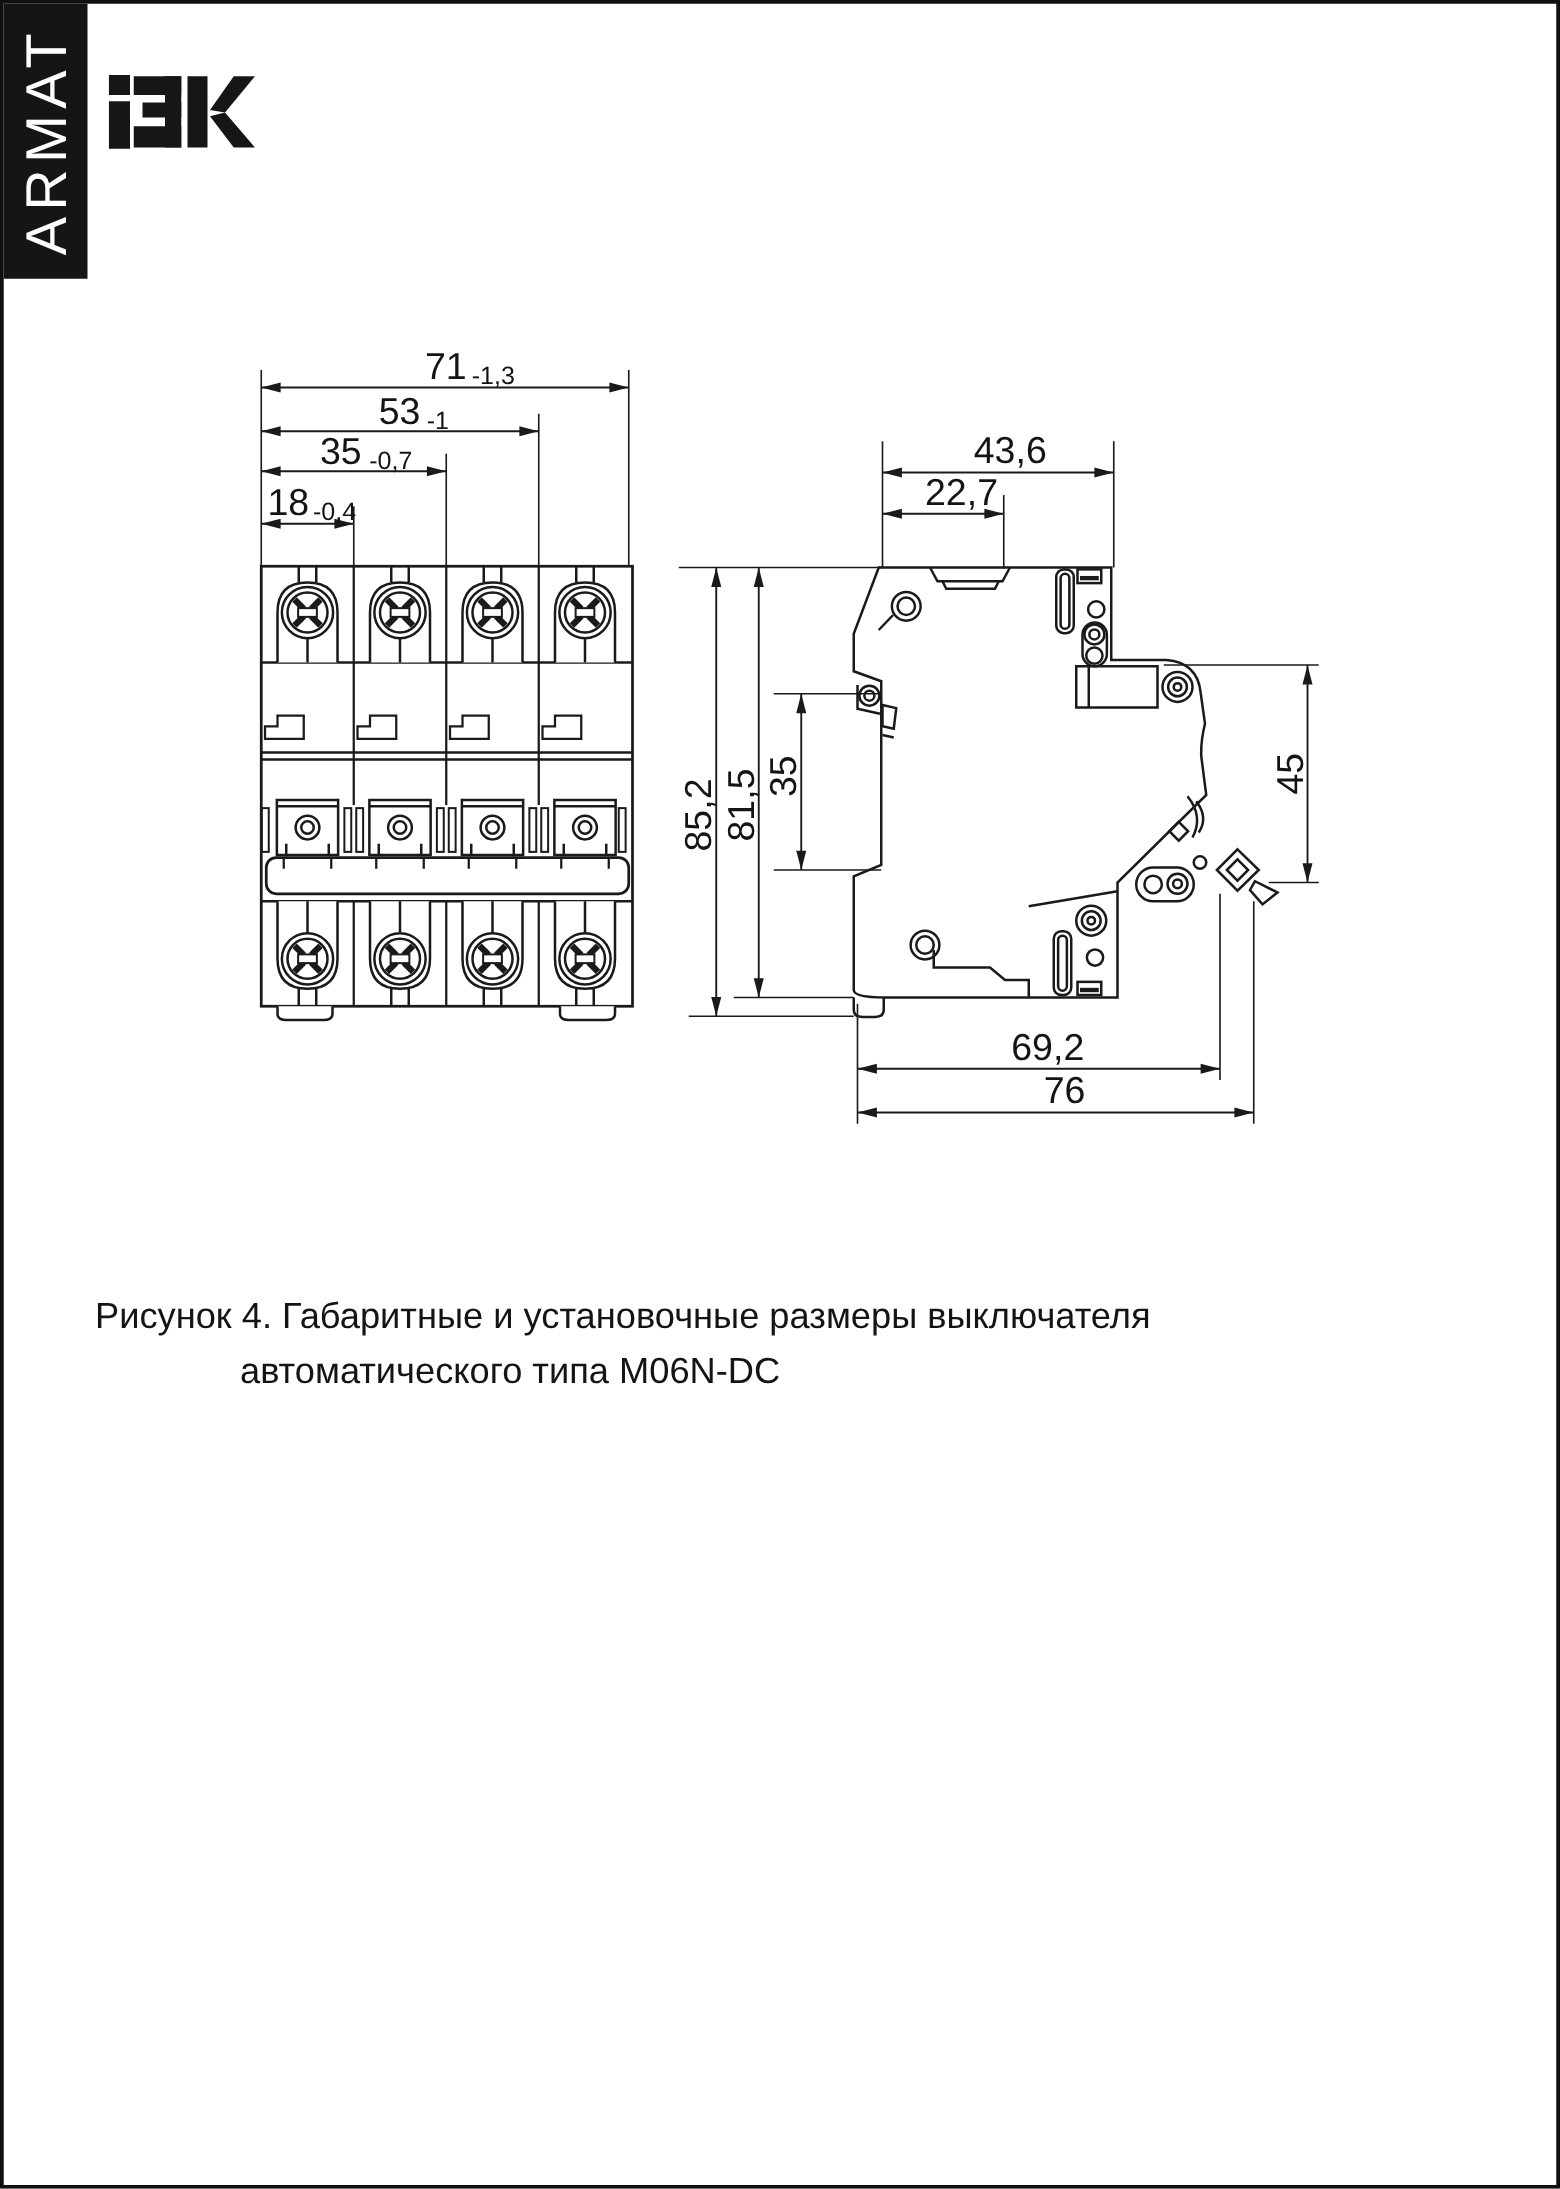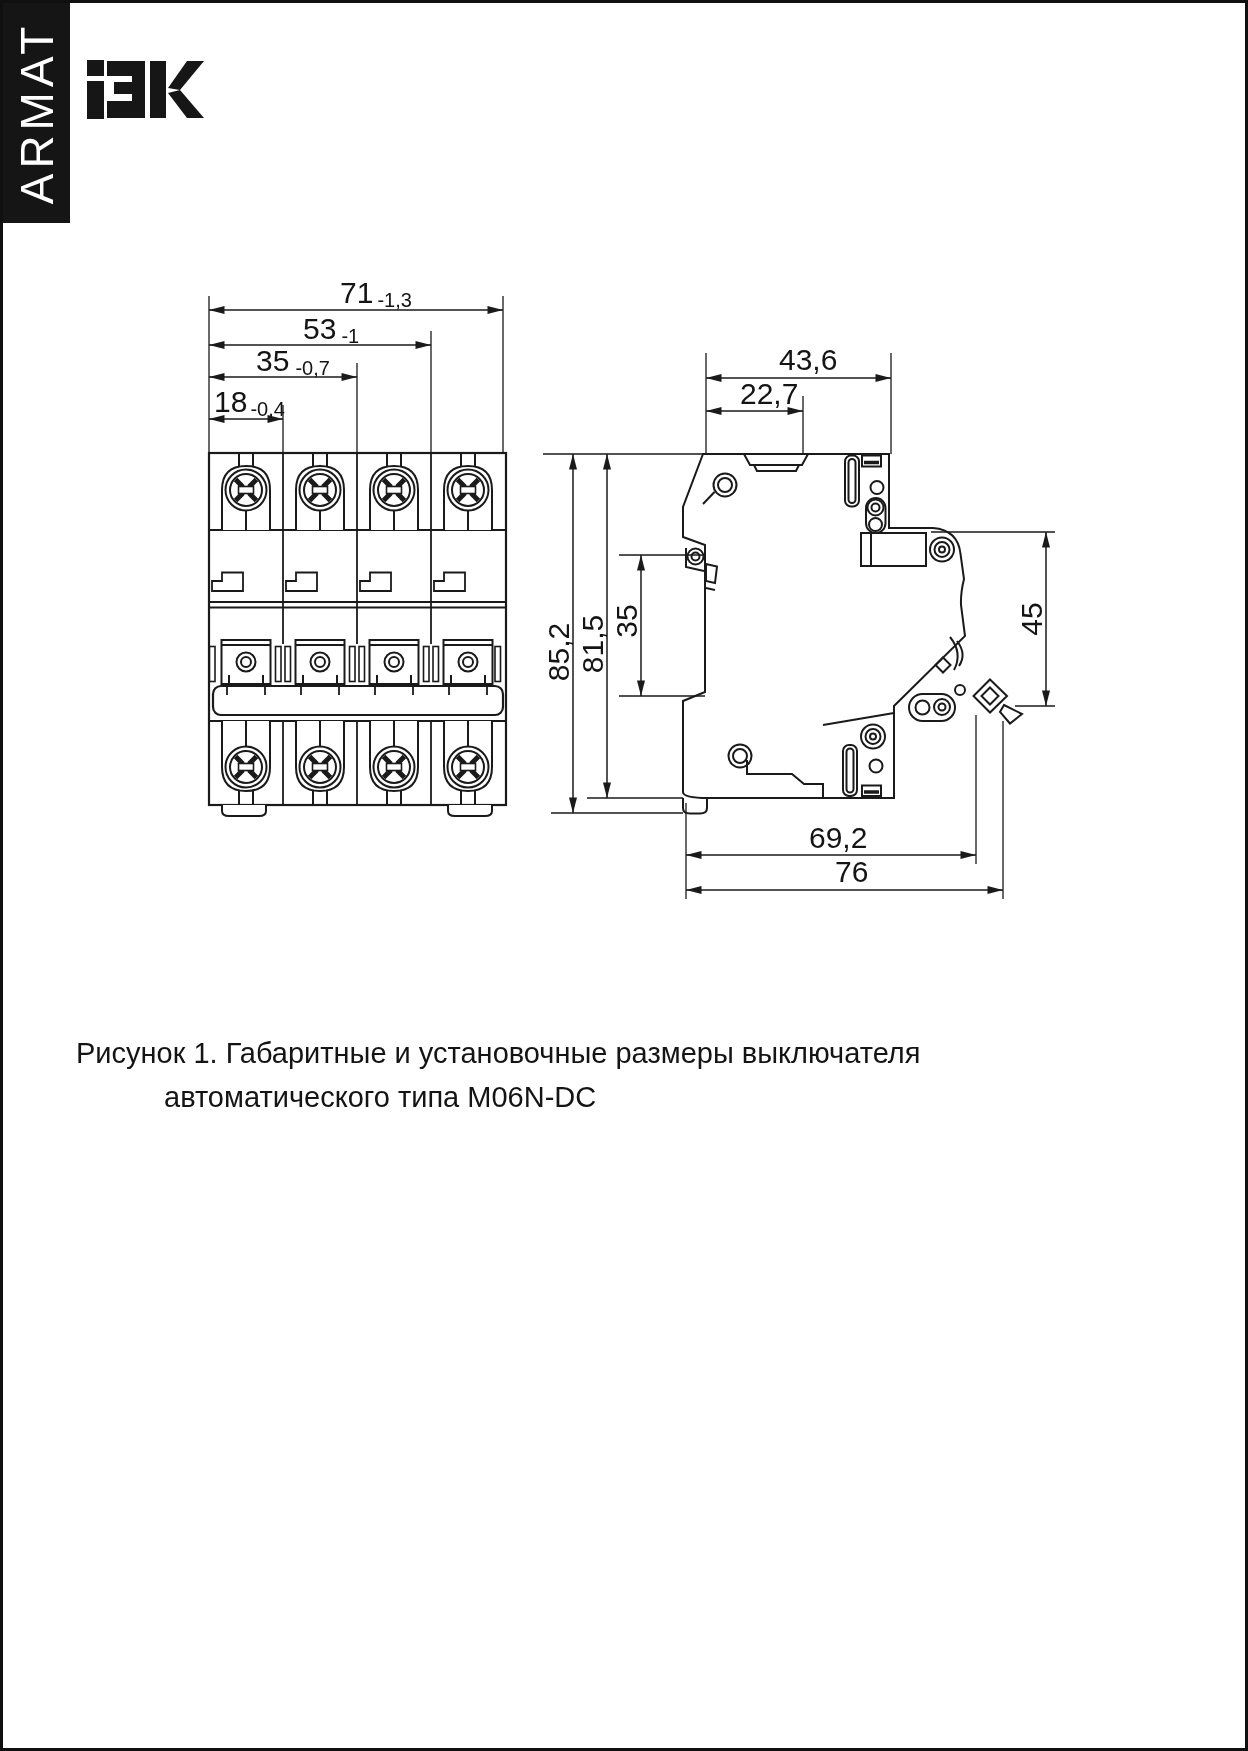--- a/index.html
+++ b/index.html
@@ -26,21 +26,21 @@
     white-space:nowrap;
     font-family:"Liberation Sans", sans-serif;
   }
   .iek-logo{position:absolute;left:84px;top:57px;}
   .figure-svg{position:absolute;left:0;top:0;}
   .caption{
     position:absolute;left:73px;top:1028px;
     font-size:29px;line-height:44px;color:#141414;
     white-space:nowrap;
   }
-  .caption .line2{display:block;margin-left:88px;}
+  .caption .line2{display:block;margin-left:116px;}
   text{font-family:"Liberation Sans", sans-serif;}
   .dimtxt{font-size:30px;fill:#141414;}
   .toltxt{font-size:20px;fill:#141414;}
 </style>
 </head>
 <body>
 
 <div class="page">
 
   <div class="armat-band">
@@ -284,17 +284,17 @@
       <text class="dimtxt" x="566" y="649" transform="rotate(-90 566 649)" text-anchor="middle">85,2</text>
       <text class="dimtxt" x="600" y="641" transform="rotate(-90 600 641)" text-anchor="middle">81,5</text>
       <text class="dimtxt" x="634" y="618" transform="rotate(-90 634 618)" text-anchor="middle">35</text>
       <text class="dimtxt" x="1039" y="616" transform="rotate(-90 1039 616)" text-anchor="middle">45</text>
       <text class="dimtxt" x="806" y="845">69,2</text>
       <text class="dimtxt" x="832" y="879">76</text>
     </g>
   </svg>
 
   <div class="caption">
-    <span class="line1">Рисунок 1. Габаритные и установочные размеры выключателя</span>
+    <span class="line1">Рисунок 4. Габаритные и установочные размеры выключателя</span>
     <span class="line2">автоматического типа M06N-DC</span>
   </div>
 
 </div>
 
 </body></html>

